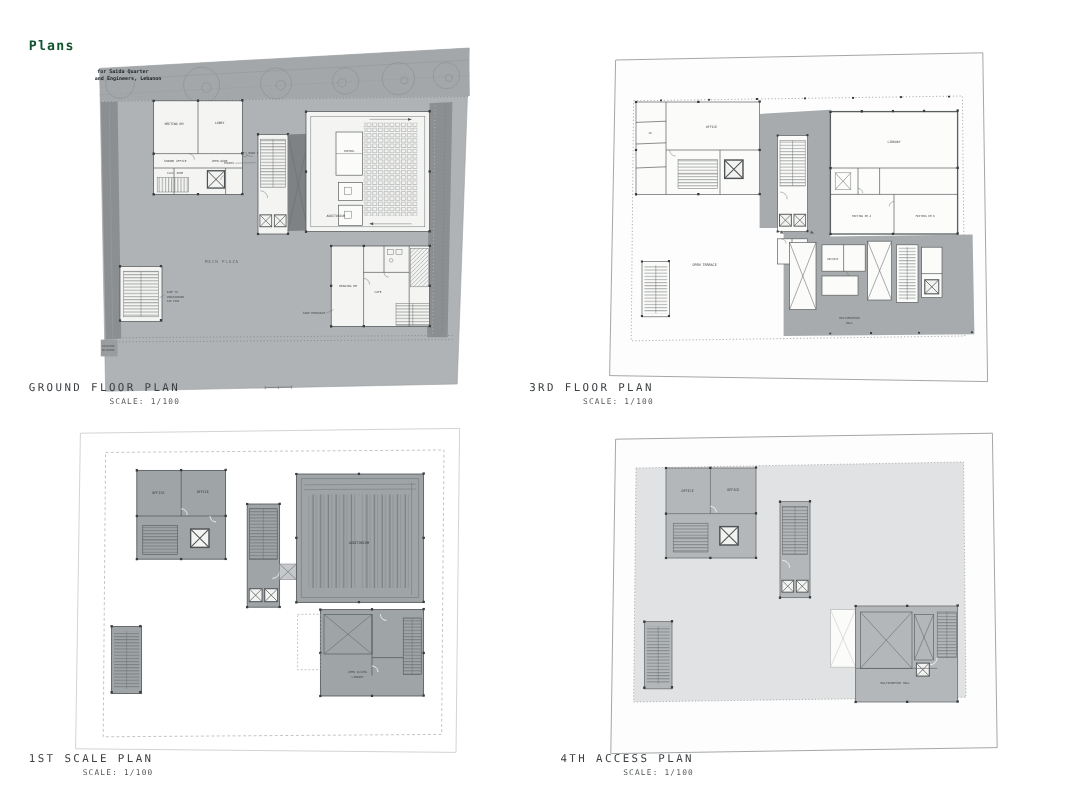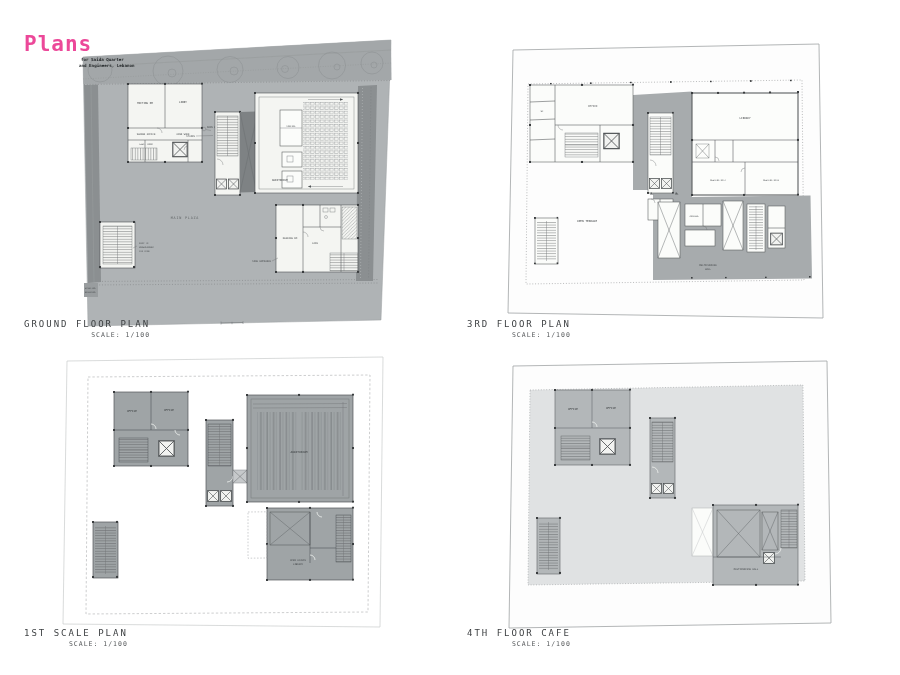--- a/index.html
+++ b/index.html
@@ -1,24 +1,24 @@
 <!DOCTYPE html>
 <html><head>
 <meta charset="utf-8">
 <style>
   html,body{margin:0;padding:0;background:#fff;}
   #sheet{position:relative;width:900px;height:675px;background:#ffffff;overflow:hidden;
          font-family:"DejaVu Sans Mono",monospace;}
-  .sheet-title{position:absolute;left:24px;top:32px;font-size:21px;font-weight:bold;
-               letter-spacing:1px;color:#ec4899;}
+  .sheet-title{position:absolute;left:24px;top:32px;font-size:11px;font-weight:bold;
+               letter-spacing:1px;color:#14532d;}
   .cap{position:absolute;color:#3a3d3f;}
   .cap .l1{font-size:9px;letter-spacing:2px;color:#3c3f41;}
   .cap .l2{font-size:6.5px;letter-spacing:1px;margin-top:2px;color:#55585a;text-align:right;}
   .cap-ground{left:24px;top:319px}
-  .cap-third{left:467px;top:319px}
+  .cap-third{left:441px;top:319px}
   .cap-first{left:24px;top:628px}
   .cap-fourth{left:467px;top:628px}
   svg{position:absolute;overflow:visible;}
   svg text{font-family:"DejaVu Sans Mono",monospace;}
   .s1{stroke:#4e5254;stroke-width:.55;fill:none}
   .s2{stroke:#6e7274;stroke-width:.4;fill:none}
   .sg{stroke:#43474a;stroke-width:.5;fill:none}
   .sw{stroke:#eef0ee;stroke-width:.8;fill:none}
   .xd{stroke:#5e6264;stroke-width:.45}
   .blk{fill:#f4f5f2;stroke:#4e5254;stroke-width:.6}
@@ -522,17 +522,17 @@
   </div>
   <div class="cap cap-third">
     <div class="l1">3RD FLOOR PLAN</div>
     <div class="l2">SCALE: 1/100</div>
   </div>
   <div class="cap cap-first">
     <div class="l1">1ST SCALE PLAN</div>
     <div class="l2">SCALE: 1/100</div>
   </div>
   <div class="cap cap-fourth">
-    <div class="l1">4TH FLOOR CAFE</div>
+    <div class="l1">4TH ACCESS PLAN</div>
     <div class="l2">SCALE: 1/100</div>
   </div>
 
 </div>
 
 </body></html>

